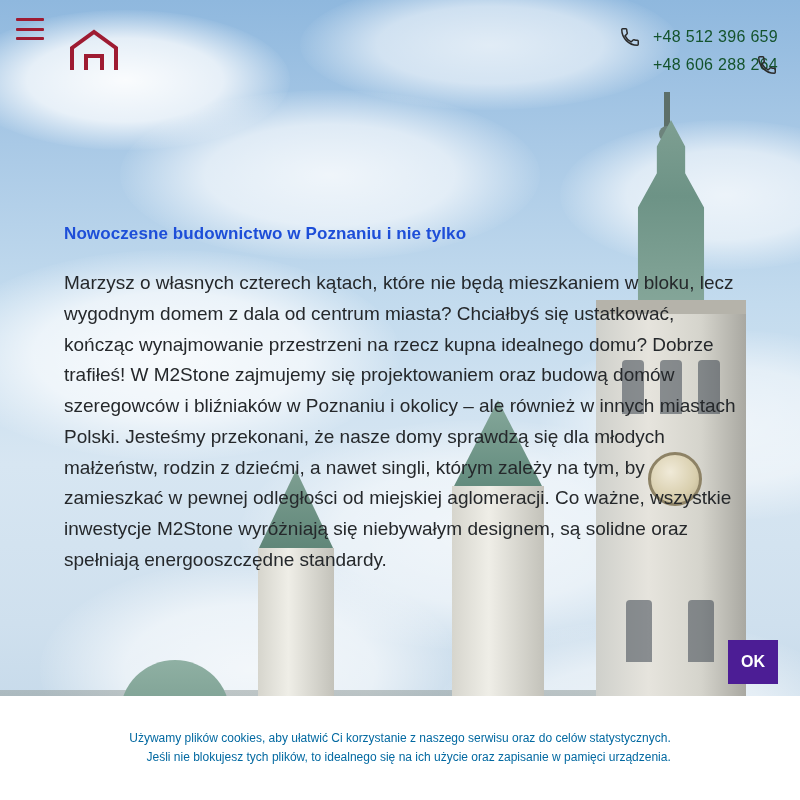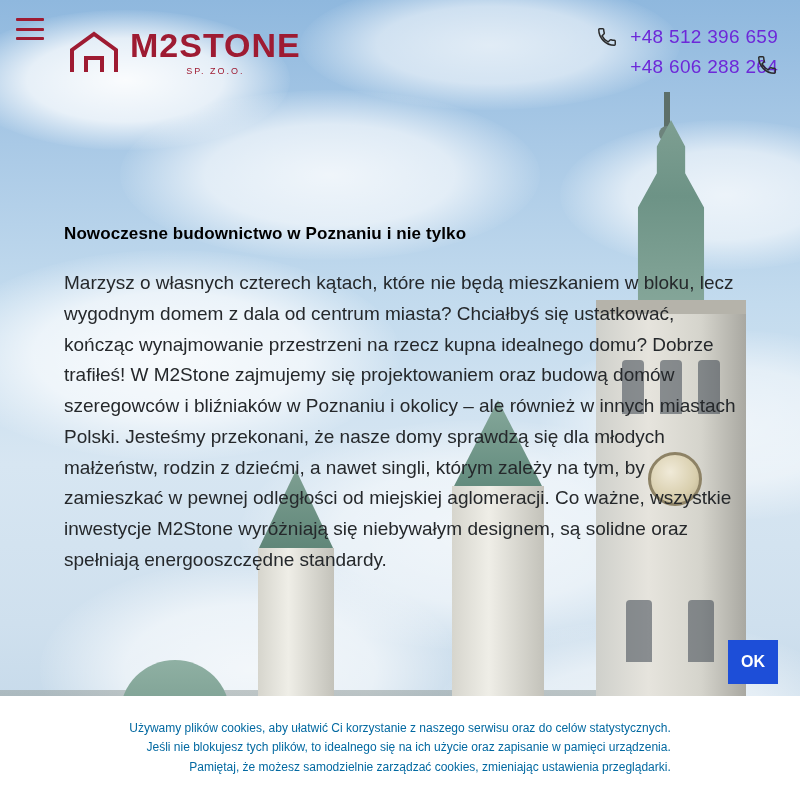--- a/index.html
+++ b/index.html
@@ -116,51 +116,51 @@
   .logo-sub {
     font-size: 9px; letter-spacing: 2px; color: #9e1b32; margin-top: 4px;
   }
 
   .phones {
     position: absolute; right: 22px; top: 26px;
     display: flex; flex-direction: column; align-items: flex-end; gap: 8px;
   }
   .phone-row { display: flex; align-items: center; gap: 12px; }
   .phone-num {
-    font-size: 19px; color: #6d28d9; letter-spacing: .3px;
+    font-size: 16px; color: #14532d; letter-spacing: .3px;
   }
   .phone-icon { width: 22px; height: 22px; color: #2a2a2a; }
 
   
   .article {
     position: absolute; left: 64px; top: 224px; width: 676px;
   }
   .article h1 {
-    font-size: 17px; font-weight: 700; color: #000000;
+    font-size: 17px; font-weight: 700; color: #1d4ed8;
     margin-bottom: 24px; letter-spacing: .1px;
   }
   .article p {
     font-size: 19px; line-height: 1.62; color: #25282b;
   }
   .article strong { font-weight: 400; }
 
   
   .cookie-bar {
     position: absolute; left: 0; right: 0; bottom: 0; height: 104px;
     background: #ffffff;
     display: flex; align-items: center; justify-content: center;
   }
   .cookie-text {
     text-align: right; font-size: 12px; line-height: 1.62; color: #0369a1;
     max-width: 700px;
   }
   .cookie-ok {
     position: absolute; right: 22px; bottom: 116px;
     width: 50px; height: 44px;
-    background: #1d4ed8; color: #fff; border: none;
+    background: #4c1d95; color: #fff; border: none;
     font-size: 16px; font-weight: 700; cursor: pointer;
     display: flex; align-items: center; justify-content: center;
   }
 </style>
 </head>
 <body>
 
 <div class="page">
 
   <div class="bg">
@@ -200,24 +200,20 @@
     <span></span>
       <span></span>
       <span></span>
   </div>
 
   <div class="logo">
     <svg class="logo-mark" viewBox="0 0 52 44">
       <path d="M4 42 V20 L26 4 L48 20 V42" fill="none" stroke="#9e1b32" stroke-width="4"></path>
       <path d="M18 42 V28 H34 V42" fill="none" stroke="#9e1b32" stroke-width="4"></path>
     </svg>
-    <div class="logo-text-wrap">
-      <div class="logo-text">M2STONE</div>
-      <div class="logo-sub">SP. ZO.O.</div>
-    </div>
   </div>
 
   <div class="phones">
     <div class="phone-row">
       <svg class="phone-icon" viewBox="0 0 24 24">
         <path d="M6.6 10.8c1.4 2.8 3.8 5.2 6.6 6.6l2.2-2.2c.3-.3.7-.4 1-.2 1.2.4 2.4.6 3.6.6.6 0 1 .4 1 1V20c0 .6-.4 1-1 1C10.8 21 3 13.2 3 3.9c0-.6.4-1 1-1h3.4c.6 0 1 .4 1 1 0 1.3.2 2.5.6 3.6.1.4 0 .8-.2 1.1l-2.2 2.2z" fill="none" stroke="currentColor" stroke-width="1.6"></path>
       </svg>
       <div class="phone-num">+48 512 396 659</div>
     </div>
     <div class="phone-row">
@@ -231,17 +227,16 @@
   <div class="article">
     <h1>Nowoczesne budownictwo w Poznaniu i nie tylko</h1>
     <p id="article-body"><span>Marzysz o własnych czterech kątach, które nie będą mieszkaniem w bloku, lecz wygodnym domem z dala od centrum miasta? Chciałbyś się ustatkować, kończąc wynajmowanie przestrzeni na rzecz kupna idealnego domu? Dobrze trafiłeś! W M2Stone zajmujemy się projektowaniem oraz budową domów </span><strong>szeregowców</strong><span> i </span><strong>bliźniaków</strong><span> w </span><strong>Poznaniu i okolicy</strong><span> – ale również w innych miastach Polski. Jesteśmy przekonani, że nasze </span><strong>domy</strong><span> sprawdzą się dla młodych małżeństw, rodzin z dziećmi, a nawet singli, którym zależy na tym, by zamieszkać w pewnej odległości od miejskiej aglomeracji. Co ważne, wszystkie inwestycje M2Stone wyróżniają się niebywałym designem, są solidne oraz spełniają energooszczędne standardy.</span></p>
   </div>
 
   <button class="cookie-ok">OK</button>
   <div class="cookie-bar">
     <div class="cookie-text" id="cookie-text">
         <div>Używamy plików cookies, aby ułatwić Ci korzystanie z naszego serwisu oraz do celów statystycznych.</div>
         <div>Jeśli nie blokujesz tych plików, to idealnego się na ich użycie oraz zapisanie w pamięci urządzenia.</div>
-        <div>Pamiętaj, że możesz samodzielnie zarządzać cookies, zmieniając ustawienia przeglądarki.</div>
       </div>
   </div>
 
 </div>
 
 </body></html>

